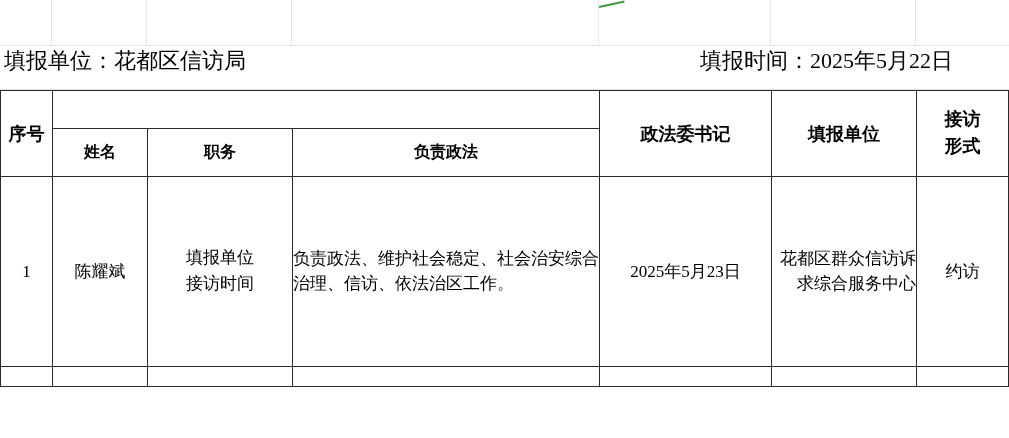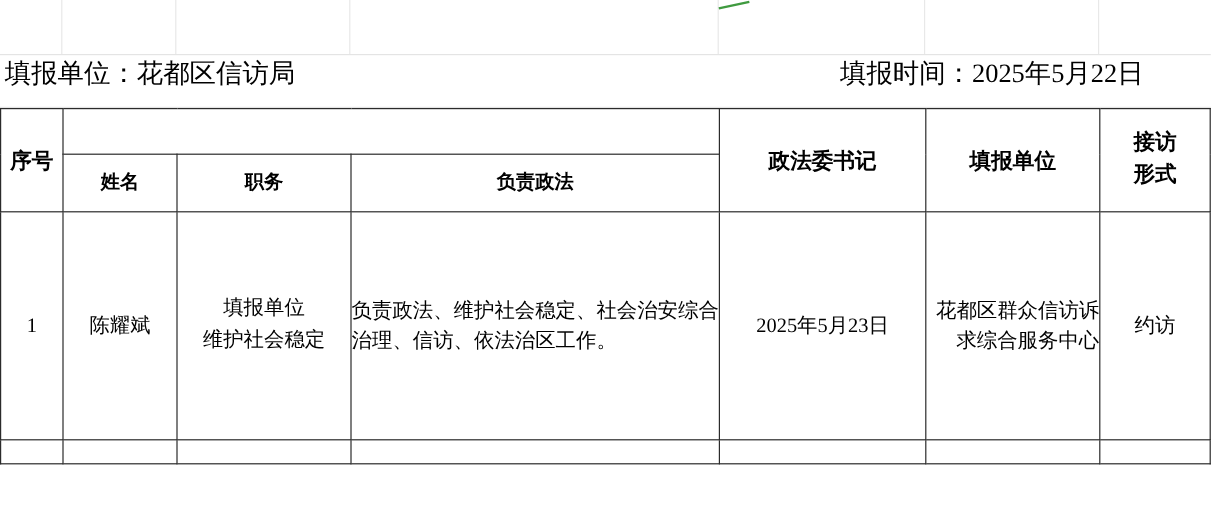--- a/index.html
+++ b/index.html
@@ -180,21 +180,21 @@
         <td class="hdr-sub">职务</td>
         <td class="hdr-sub">负责政法</td>
       </tr>
 
       <tr class="row-body">
         <td class="cell-center">1</td>
         <td class="cell-center">陈耀斌</td>
         <td class="cell-center">
           <div class="stack">
             <div>填报单位</div>
-            <div>维护社会稳定</div>
+            <div>接访时间</div>
           </div>
         </td>
         <td class="cell-left">负责政法、维护社会稳定、社会治安综合治理、信访、依法治区工作。</td>
         <td class="cell-center">2025年5月23日</td>
         <td class="cell-pad cell-center">花都区群众信访诉求综合服务中心</td>
         <td class="cell-center">约访</td>
       </tr>
 
       <tr class="tail-row">
         <td></td>

